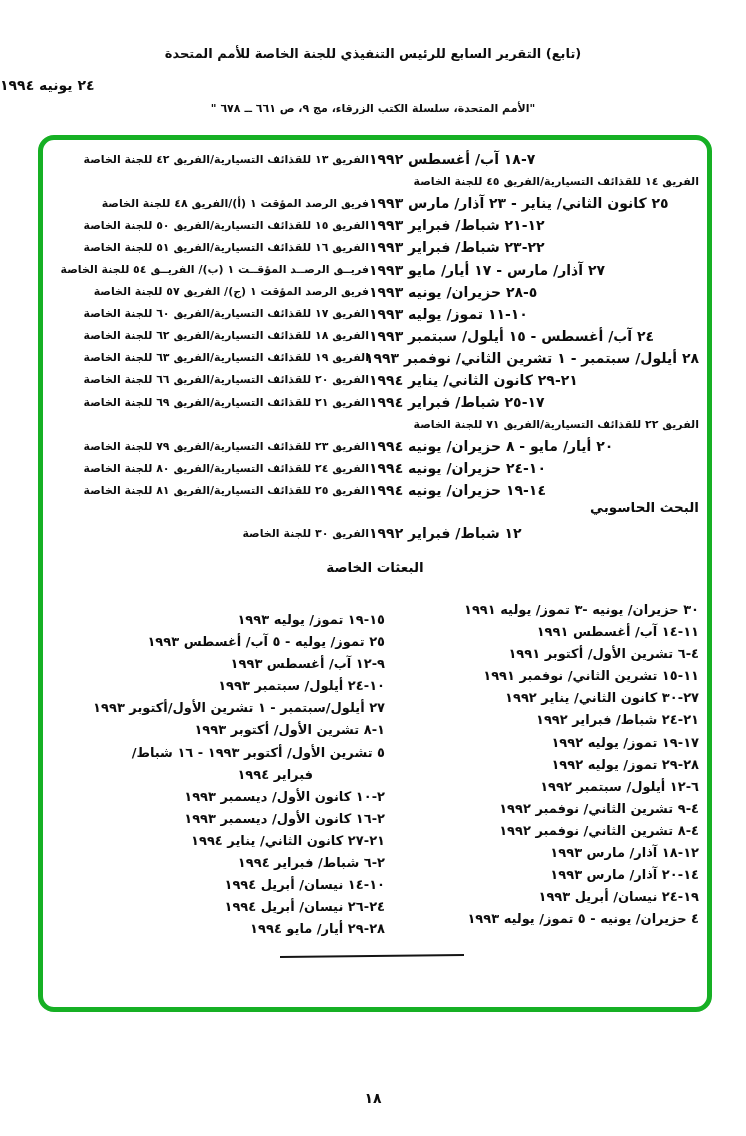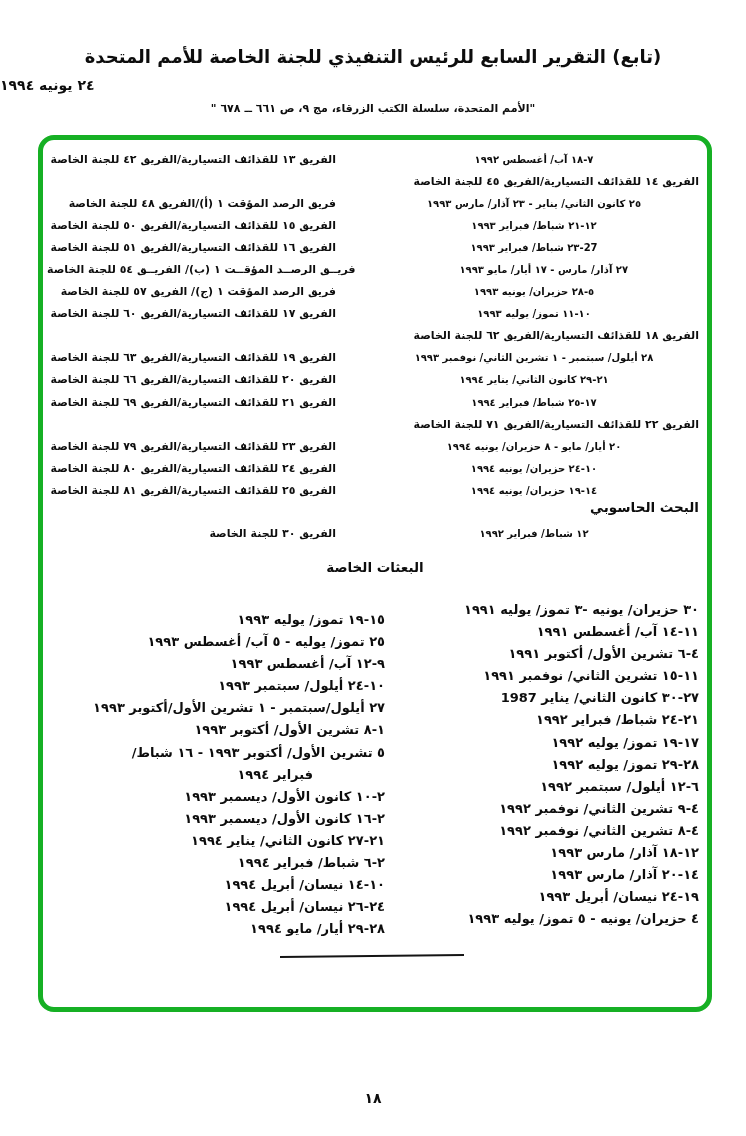--- a/index.html
+++ b/index.html
@@ -4,32 +4,32 @@
 <style>
   html,body{margin:0;padding:0;}
   body{
     width:746px;height:1136px;background:#ffffff;position:relative;
     font-family:"DejaVu Sans",sans-serif;color:#0d0d0d;overflow:hidden;
     font-weight:bold;
   }
   .page{position:absolute;inset:0;}
   
   .doc-title{position:absolute;top:46px;left:0;width:100%;text-align:center;
-    direction:rtl;font-size:18px;letter-spacing:0;}
+    direction:rtl;font-size:13px;letter-spacing:0;}
   .doc-date{position:absolute;top:77px;left:0;width:100%;text-align:left;
     direction:rtl;font-size:14px;}
   .doc-cite{position:absolute;top:102px;left:0;width:100%;text-align:center;
     direction:rtl;font-size:11px;}
   
   .frame{position:absolute;left:38px;top:135px;width:664px;height:867px;
     border:5px solid #16b024;border-radius:16px;}
   
   .sec1{position:absolute;top:8px;right:8px;left:4px;direction:rtl;}
   .trow{display:flex;height:22.1px;align-items:center;}
-  .cell-date{width:330px;text-align:center;white-space:nowrap;font-size:10px;padding-left:33px;}
+  .cell-date{width:330px;text-align:left;white-space:nowrap;font-size:14px;}
   .cell-team{flex:1;text-align:right;white-space:nowrap;font-size:11px;}
   .sub-heading{position:absolute;top:359px;right:8px;direction:rtl;
     font-size:13.5px;white-space:nowrap;}
   .cs-row{position:absolute;top:382px;right:8px;left:4px;}
   
   .sec2-heading{position:absolute;top:419px;left:0;width:100%;text-align:center;
     direction:rtl;font-size:13.5px;}
   .col{position:absolute;direction:rtl;text-align:right;font-size:13px;}
   .col-right{top:459px;right:8px;}
   .col-left{top:469px;right:322px;}
@@ -62,36 +62,37 @@
         </div>
         <div class="trow">
           <span class="cell-date">٢٥ كانون الثاني/ يناير - ٢٣ آذار/ مارس ١٩٩٣</span>
           <span class="cell-team">فريق الرصد المؤقت ١ (أ)/الفريق ٤٨ للجنة الخاصة</span>
         </div>
         <div class="trow">
           <span class="cell-date">١٢-٢١ شباط/ فبراير ١٩٩٣</span>
           <span class="cell-team">الفريق ١٥ للقذائف التسيارية/الفريق ٥٠ للجنة الخاصة</span>
         </div>
         <div class="trow">
-          <span class="cell-date">27-٢٣ شباط/ فبراير ١٩٩٣</span>
+          <span class="cell-date">٢٢-٢٣ شباط/ فبراير ١٩٩٣</span>
           <span class="cell-team">الفريق ١٦ للقذائف التسيارية/الفريق ٥١ للجنة الخاصة</span>
         </div>
         <div class="trow">
           <span class="cell-date">٢٧ آذار/ مارس - ١٧ أيار/ مايو ١٩٩٣</span>
           <span class="cell-team">فريــق الرصــد المؤقــت ١ (ب)/ الفريــق ٥٤ للجنة الخاصة</span>
         </div>
         <div class="trow">
           <span class="cell-date">٥-٢٨ حزيران/ يونيه ١٩٩٣</span>
           <span class="cell-team">فريق الرصد المؤقت ١ (ج)/ الفريق ٥٧ للجنة الخاصة</span>
         </div>
         <div class="trow">
           <span class="cell-date">١٠-١١ تموز/ يوليه ١٩٩٣</span>
           <span class="cell-team">الفريق ١٧ للقذائف التسيارية/الفريق ٦٠ للجنة الخاصة</span>
         </div>
         <div class="trow">
+          <span class="cell-date">٢٤ آب/ أغسطس - ١٥ أيلول/ سبتمبر ١٩٩٣</span>
           <span class="cell-team">الفريق ١٨ للقذائف التسيارية/الفريق ٦٢ للجنة الخاصة</span>
         </div>
         <div class="trow">
           <span class="cell-date">٢٨ أيلول/ سبتمبر - ١ تشرين الثاني/ نوفمبر ١٩٩٣</span>
           <span class="cell-team">الفريق ١٩ للقذائف التسيارية/الفريق ٦٣ للجنة الخاصة</span>
         </div>
         <div class="trow">
           <span class="cell-date">٢١-٢٩ كانون الثاني/ يناير ١٩٩٤</span>
           <span class="cell-team">الفريق ٢٠ للقذائف التسيارية/الفريق ٦٦ للجنة الخاصة</span>
         </div>
@@ -123,21 +124,21 @@
       <span class="cell-team">الفريق ٣٠ للجنة الخاصة</span>
     </div>
 
     <div class="sec2-heading">البعثات الخاصة</div>
 
     <div class="col col-right" id="missions-right">
         <div class="mission-line">٣٠ حزيران/ يونيه -٣ تموز/ يوليه ١٩٩١</div>
         <div class="mission-line">١١-١٤ آب/ أغسطس ١٩٩١</div>
         <div class="mission-line">٤-٦ تشرين الأول/ أكتوبر ١٩٩١</div>
         <div class="mission-line">١١-١٥ تشرين الثاني/ نوفمبر ١٩٩١</div>
-        <div class="mission-line">٢٧-٣٠ كانون الثاني/ يناير 1987</div>
+        <div class="mission-line">٢٧-٣٠ كانون الثاني/ يناير ١٩٩٢</div>
         <div class="mission-line">٢١-٢٤ شباط/ فبراير ١٩٩٢</div>
         <div class="mission-line">١٧-١٩ تموز/ يوليه ١٩٩٢</div>
         <div class="mission-line">٢٨-٢٩ تموز/ يوليه ١٩٩٢</div>
         <div class="mission-line">٦-١٢ أيلول/ سبتمبر ١٩٩٢</div>
         <div class="mission-line">٤-٩ تشرين الثاني/ نوفمبر ١٩٩٢</div>
         <div class="mission-line">٤-٨ تشرين الثاني/ نوفمبر ١٩٩٢</div>
         <div class="mission-line">١٢-١٨ آذار/ مارس ١٩٩٣</div>
         <div class="mission-line">١٤-٢٠ آذار/ مارس ١٩٩٣</div>
         <div class="mission-line">١٩-٢٤ نيسان/ أبريل ١٩٩٣</div>
         <div class="mission-line">٤ حزيران/ يونيه - ٥ تموز/ يوليه ١٩٩٣</div>

